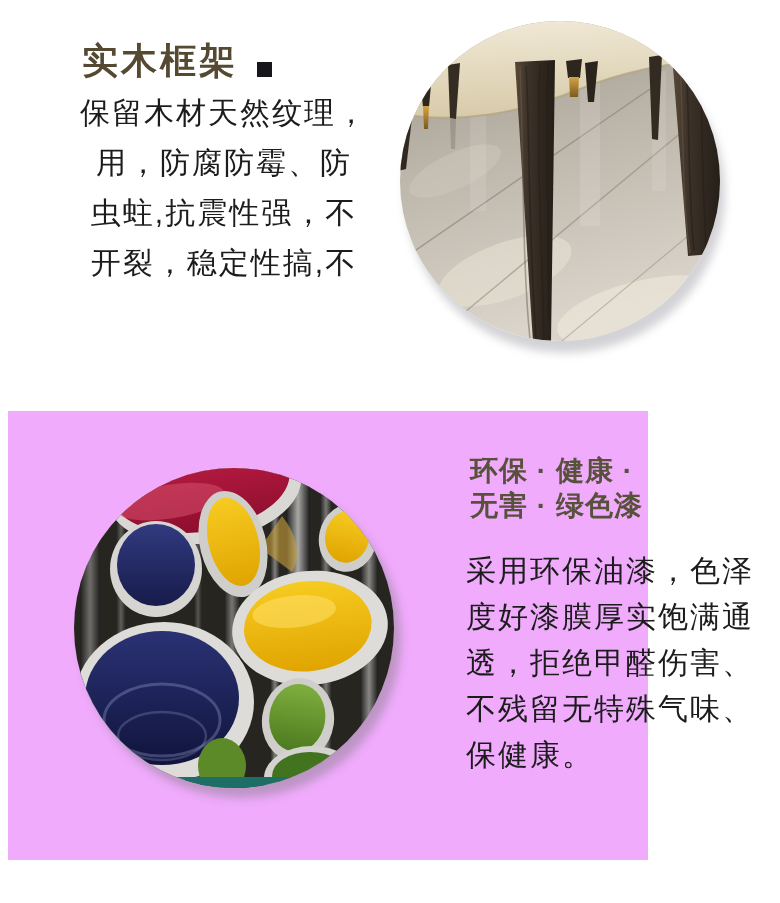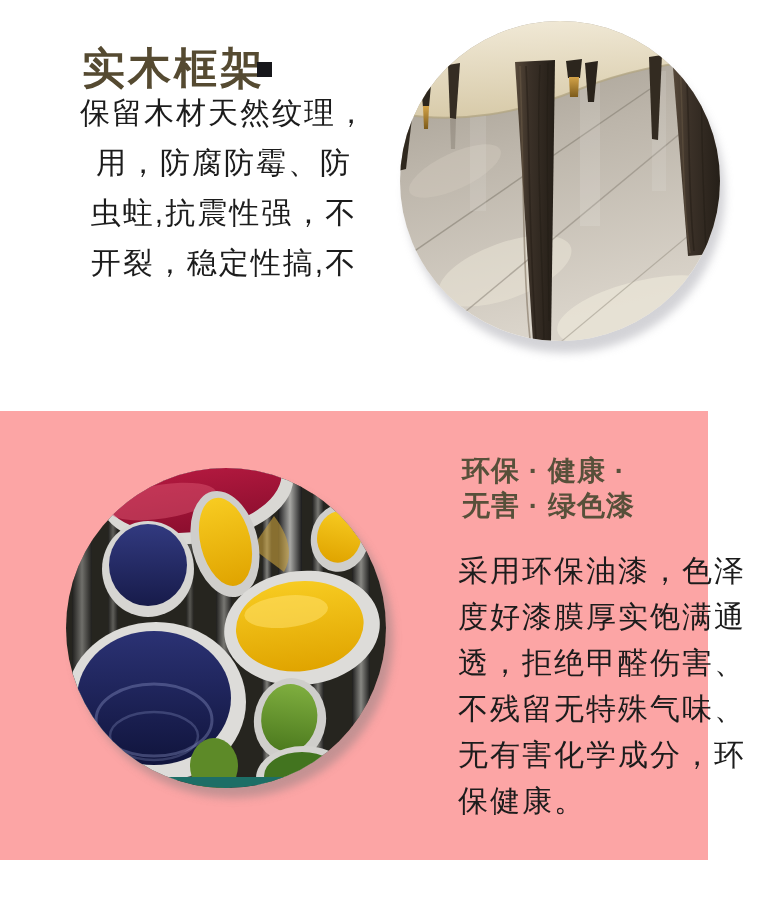--- a/index.html
+++ b/index.html
@@ -2,28 +2,28 @@
 <html><head>
 <meta charset="utf-8">
 <style>
   * { margin:0; padding:0; box-sizing:border-box; }
   html,body { width:780px; height:903px; background:#ffffff; overflow:hidden;
               font-family:"Liberation Sans", sans-serif; }
   .page { position:relative; width:780px; height:903px; background:#ffffff; }
 
   
   .section-top { position:absolute; left:0; top:0; width:780px; height:411px; background:#ffffff; }
-  .product-heading { position:absolute; left:82px; top:40px; font-size:43px; font-weight:bold;
-                     color:#554a31; letter-spacing:3px; line-height:42px; white-space:nowrap;margin-top:7px; }
+  .product-heading { position:absolute; left:82px; top:40px; font-size:36px; font-weight:bold;
+                     color:#554a31; letter-spacing:3px; line-height:42px; white-space:nowrap; }
   .heading-bullet { position:absolute; left:257px; top:62px; width:15px; height:15px; background:#17171b; }
   .para { color:#1c1c1c; letter-spacing:2px; white-space:nowrap; }
   .para-top { position:absolute; left:80px; top:88px; font-size:30px; line-height:50px;text-align:center; }
 
   
-  .section-bottom { position:absolute; left:0; top:411px; width:708px; height:449px; background:#fca5a5; }
+  .section-bottom { position:absolute; left:8px; top:411px; width:640px; height:449px; background:#f0abfc; }
   .eco-heading { position:absolute; left:462px; top:42px; font-size:28px; font-weight:bold;
                  color:#57503a; line-height:35px; letter-spacing:1px; white-space:nowrap; }
   .para-bottom { position:absolute; left:458px; top:137px; font-size:30px; line-height:46px; }
 
   
   .photo-circle { position:absolute; width:320px; height:320px; border-radius:50%; overflow:hidden; }
   .photo-table { left:400px; top:21px; box-shadow:5px 12px 9px rgba(158,158,166,0.45); }
   .photo-cans  { left:66px;  top:57px; box-shadow:7px 10px 9px rgba(118,118,122,0.42); }
   .photo-circle svg { display:block; }
 </style>
@@ -203,18 +203,17 @@
     <h2 class="eco-heading">
       <div>环保 · 健康 ·</div>
       <div>无害 · 绿色漆</div>
     </h2>
 
     <div class="para para-bottom">
       <div>采用环保油漆，色泽</div>
       <div>度好漆膜厚实饱满通</div>
       <div>透，拒绝甲醛伤害、</div>
       <div>不残留无特殊气味、</div>
-      <div>无有害化学成分，环</div>
       <div>保健康。</div>
     </div>
   </section>
 
 </div>
 
 </body></html>

